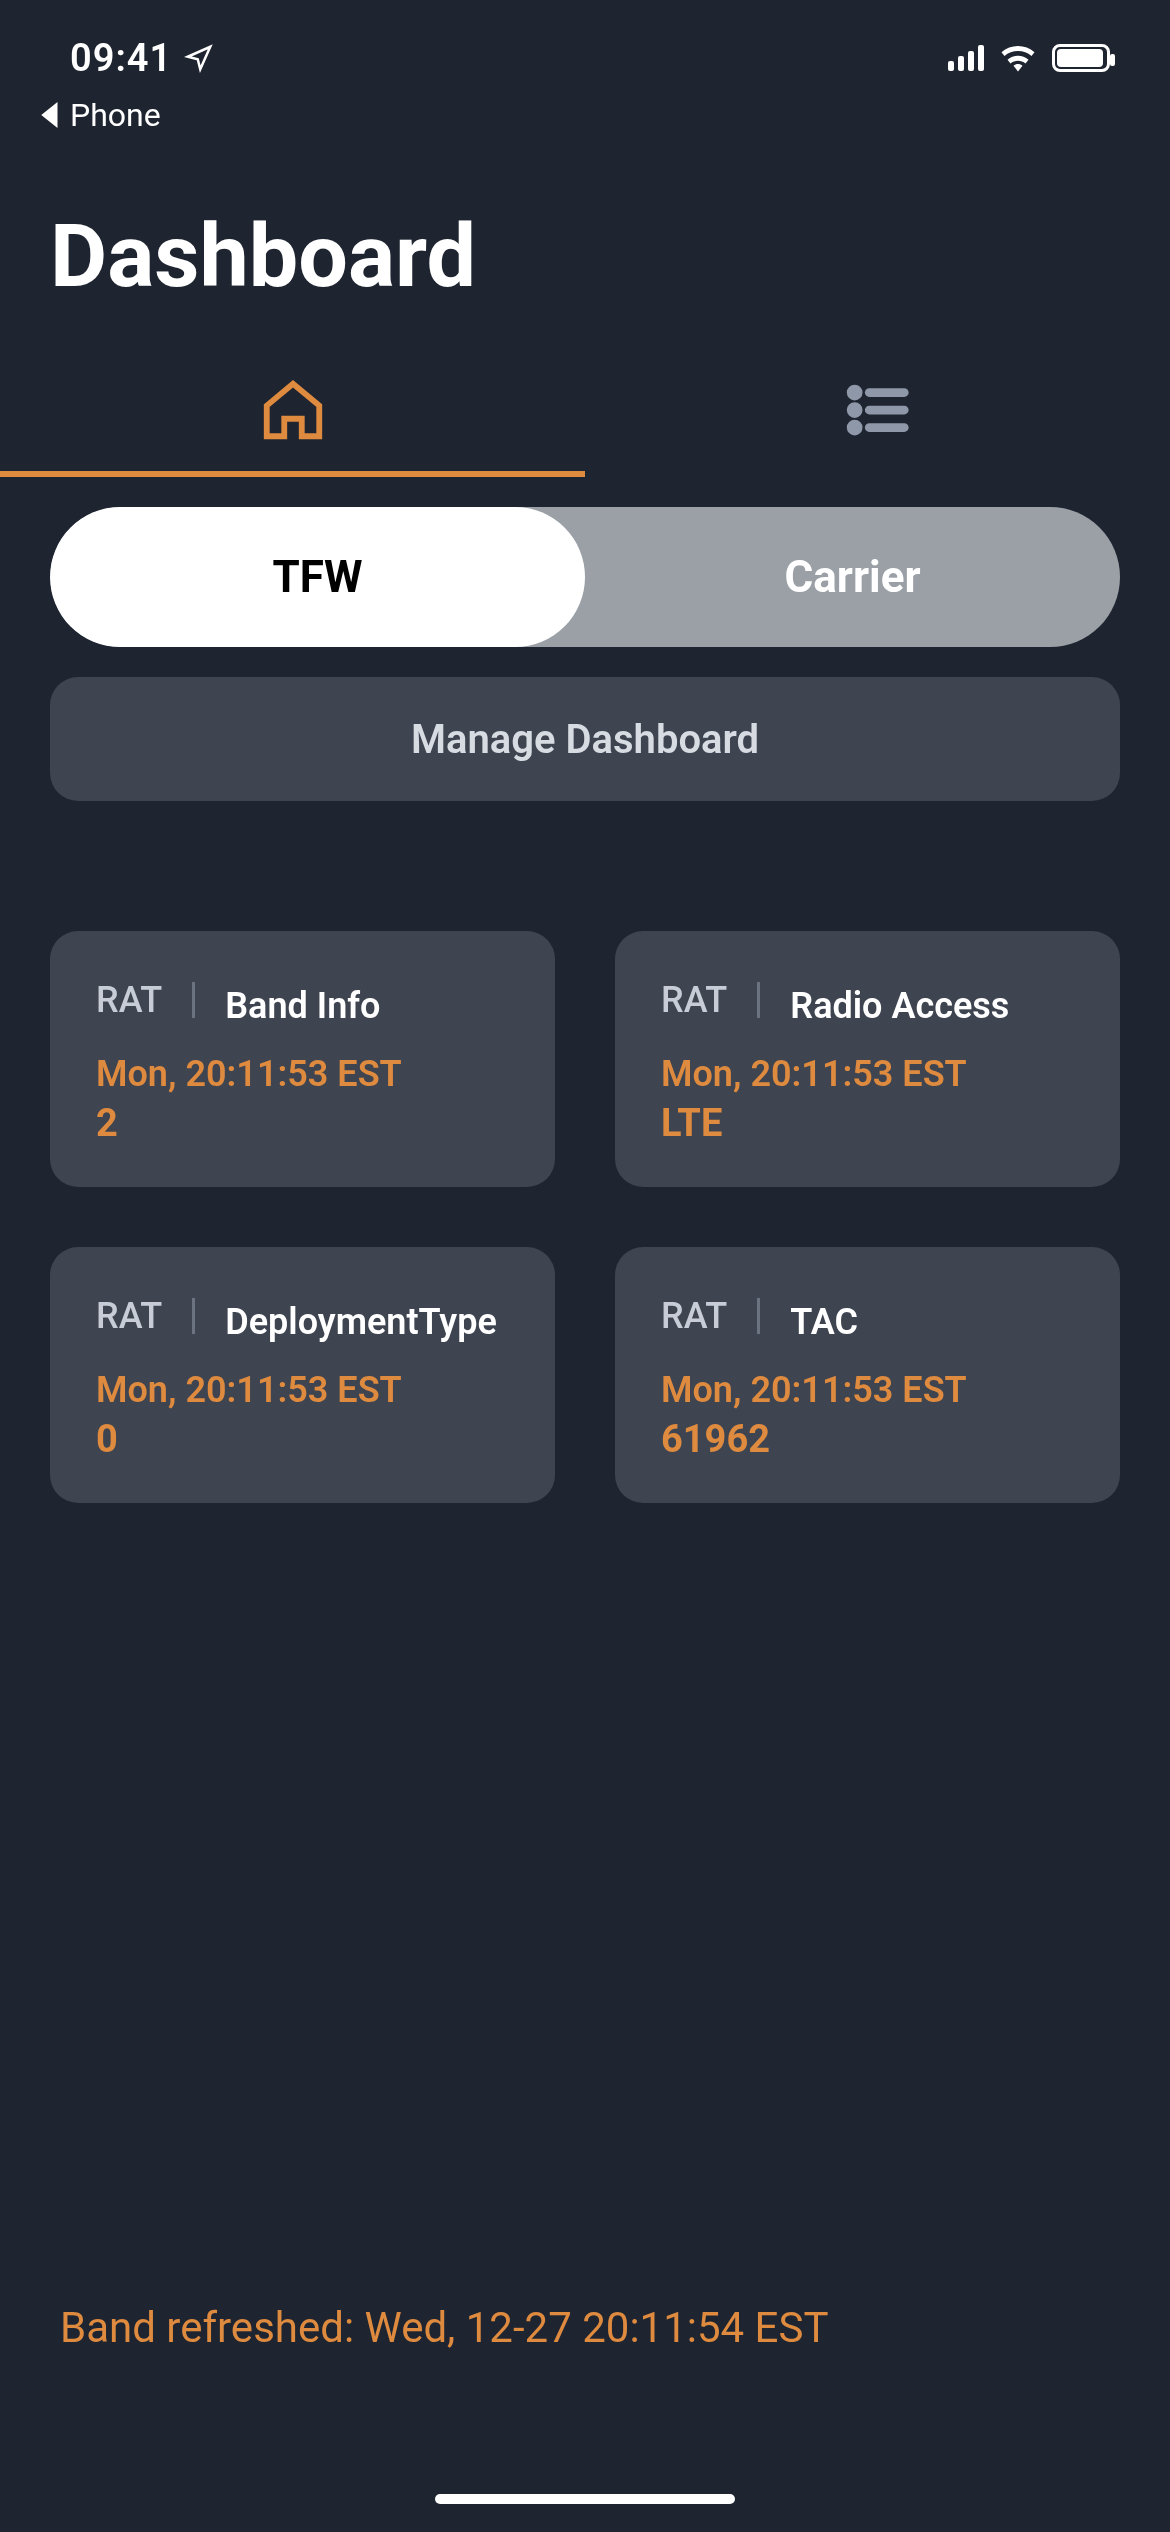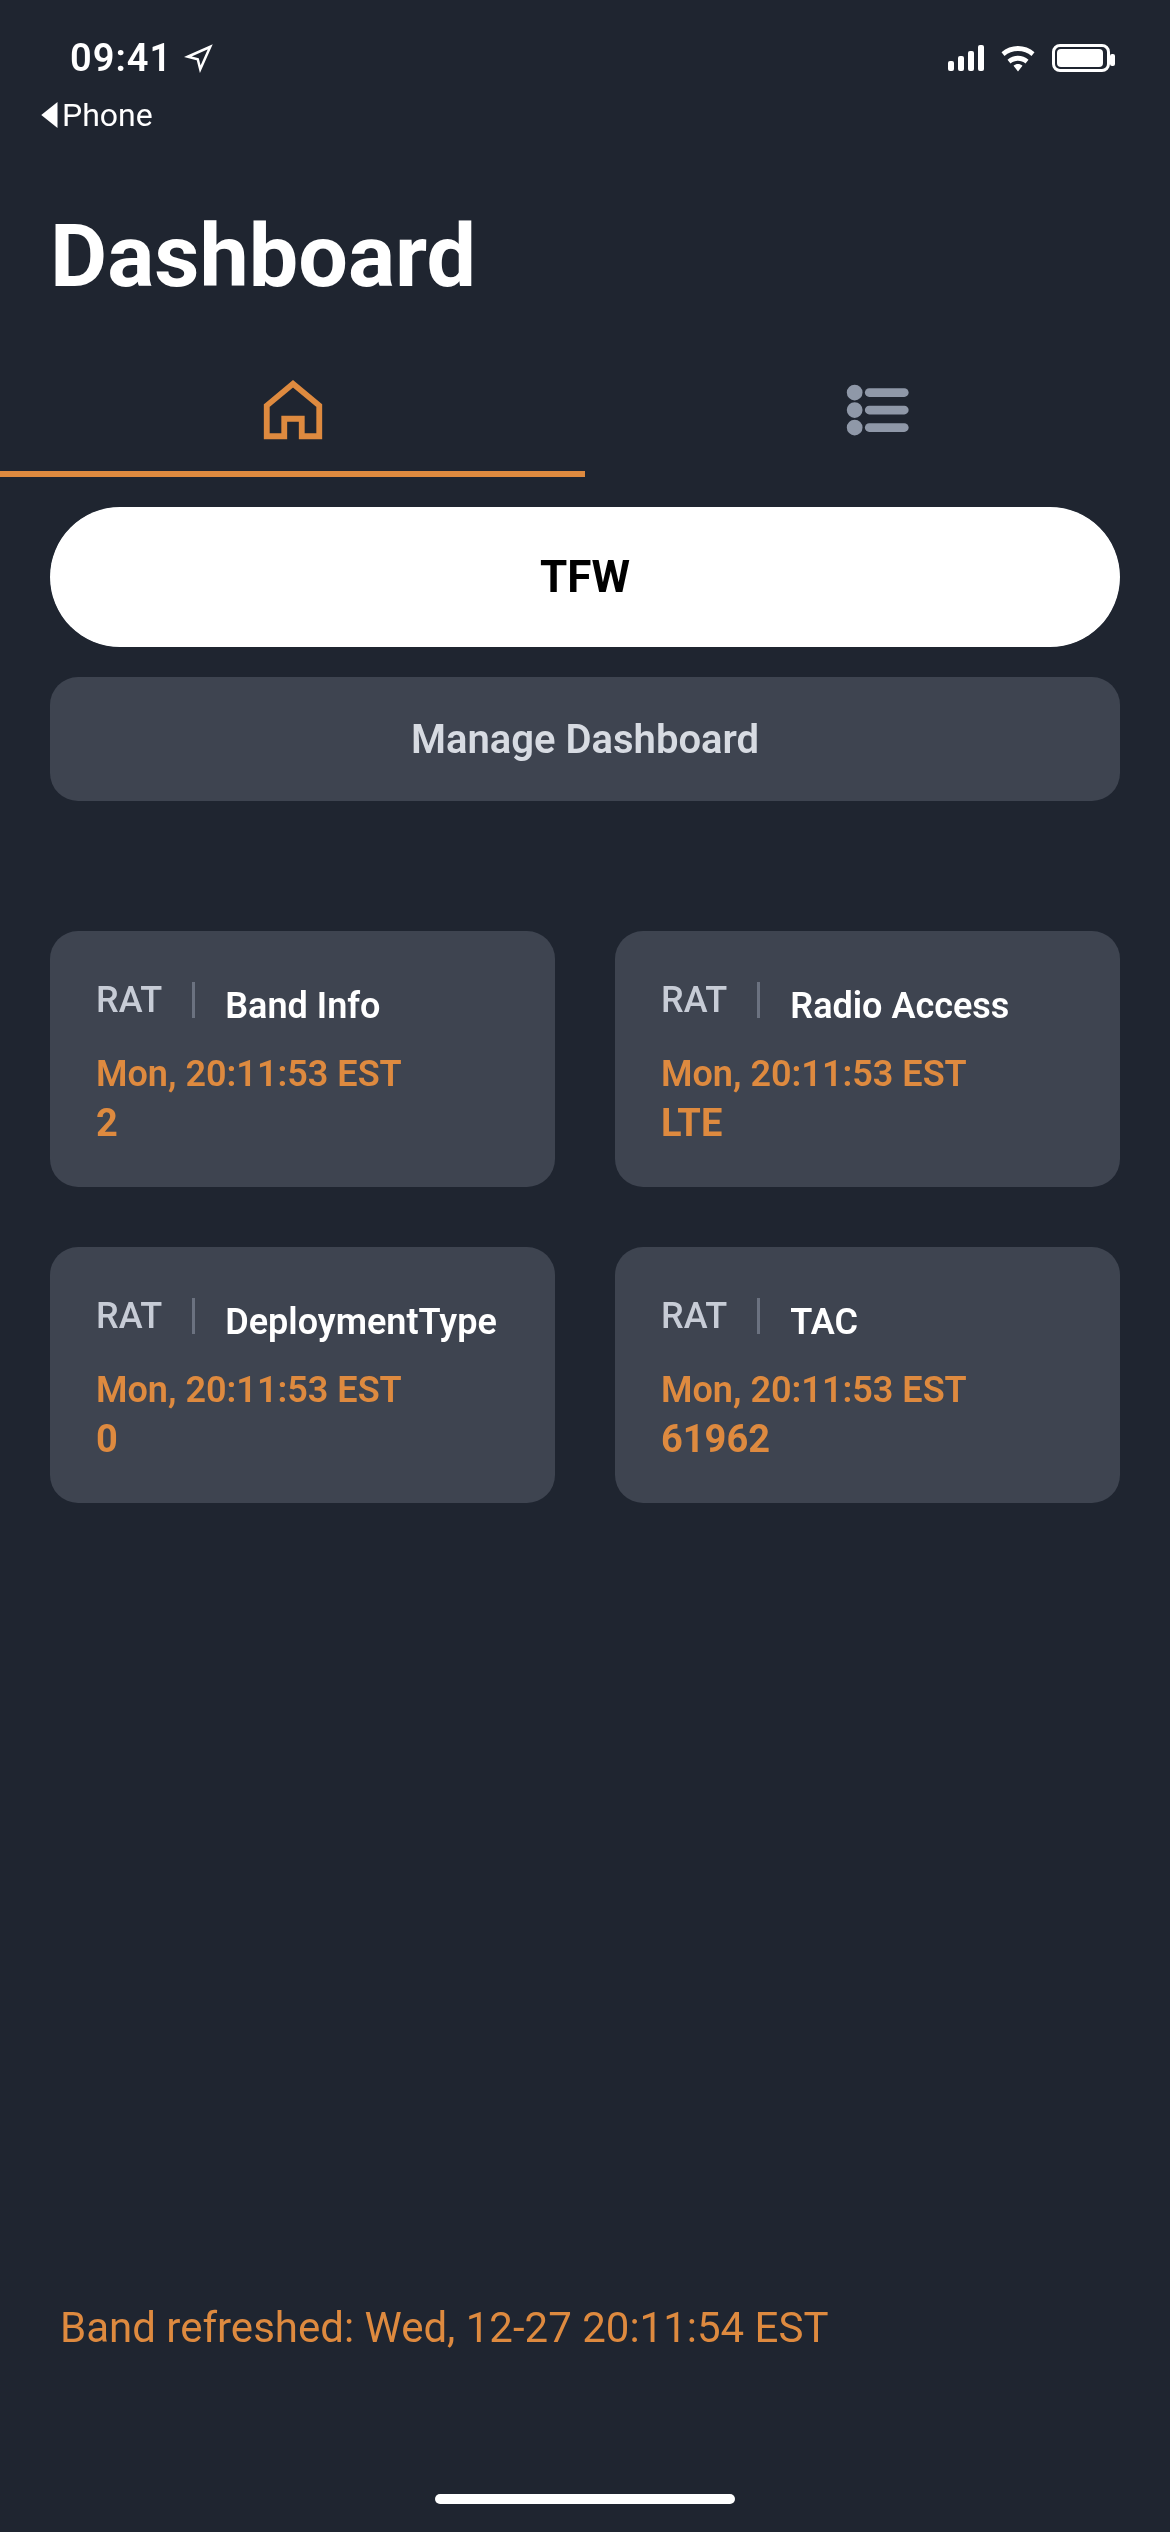--- a/index.html
+++ b/index.html
@@ -44,21 +44,21 @@
     position: relative;
   }
   .battery::after {
     content:''; position:absolute; right:-8px; top:7px; width:5px; height:12px;
     background:#fff; border-radius:2px;
   }
   .battery .fill { position:absolute; left:2px; top:2px; bottom:2px; right:4px; background:#fff; border-radius:4px;}
 
   
   .back-row {
-    display:flex; align-items:center; 
+    display:flex; align-items:center; gap:8px;
     padding-left: 40px;
     margin-top: -4px;
   }
   .back-row .label { font-size: 32px; color:#fff; }
 
   
   .page-title {
     font-size: 88px;
     font-weight: 700;
     padding: 70px 50px 40px 50px;
@@ -248,20 +248,21 @@
         <line x1="9" y1="12" x2="21" y2="12"></line>
         <circle cx="4" cy="18" r="1.2" fill="#8f98a8"></circle>
         <line x1="9" y1="18" x2="21" y2="18"></line>
       </svg>
     </span>
   </div>
 </div>
 
 <div class="segmented">
   <div class="segment active">TFW</div>
+  <div class="segment">Carrier</div>
 </div>
 
 <div class="manage-btn">Manage Dashboard</div>
 
 <div class="card-grid">
 
   <div class="card">
     <div class="card-header">
       <span class="card-cat">RAT</span>
       <span class="card-divider"></span>

